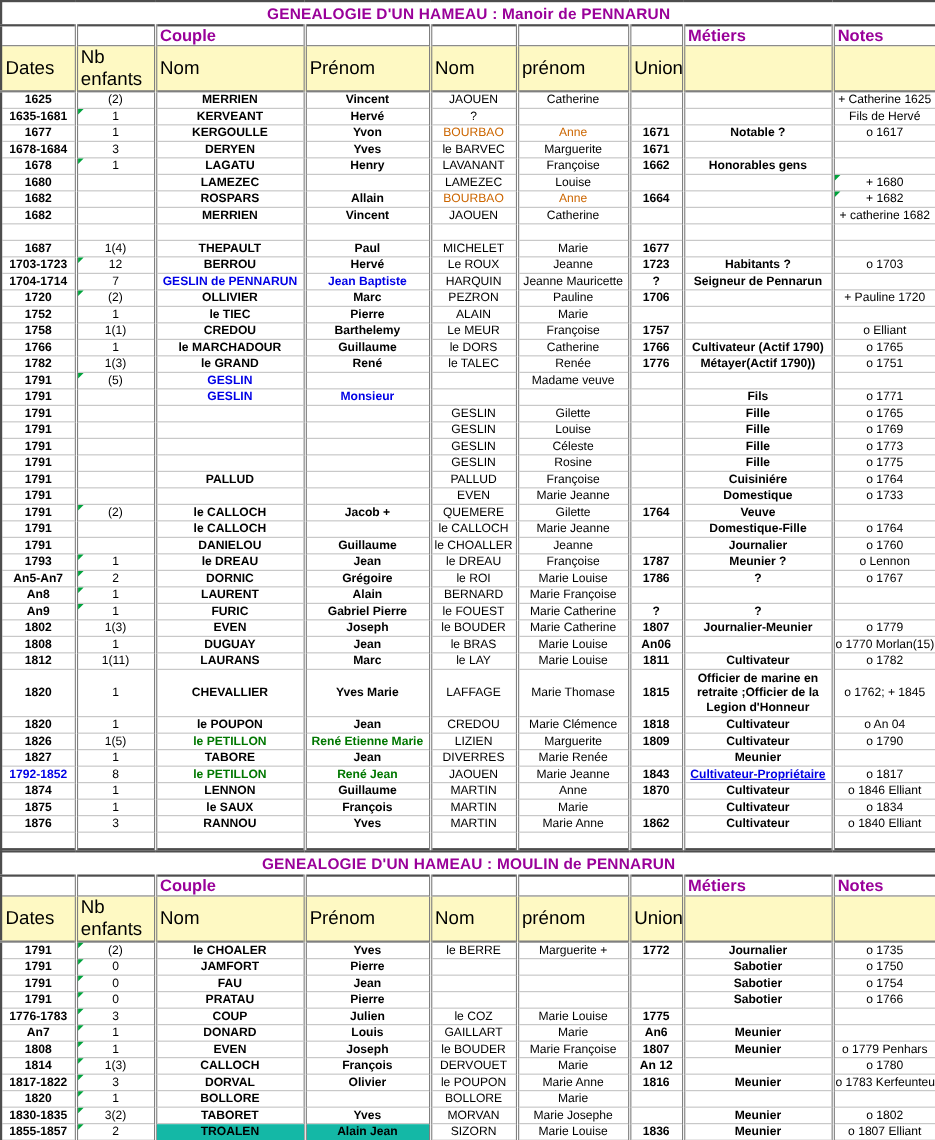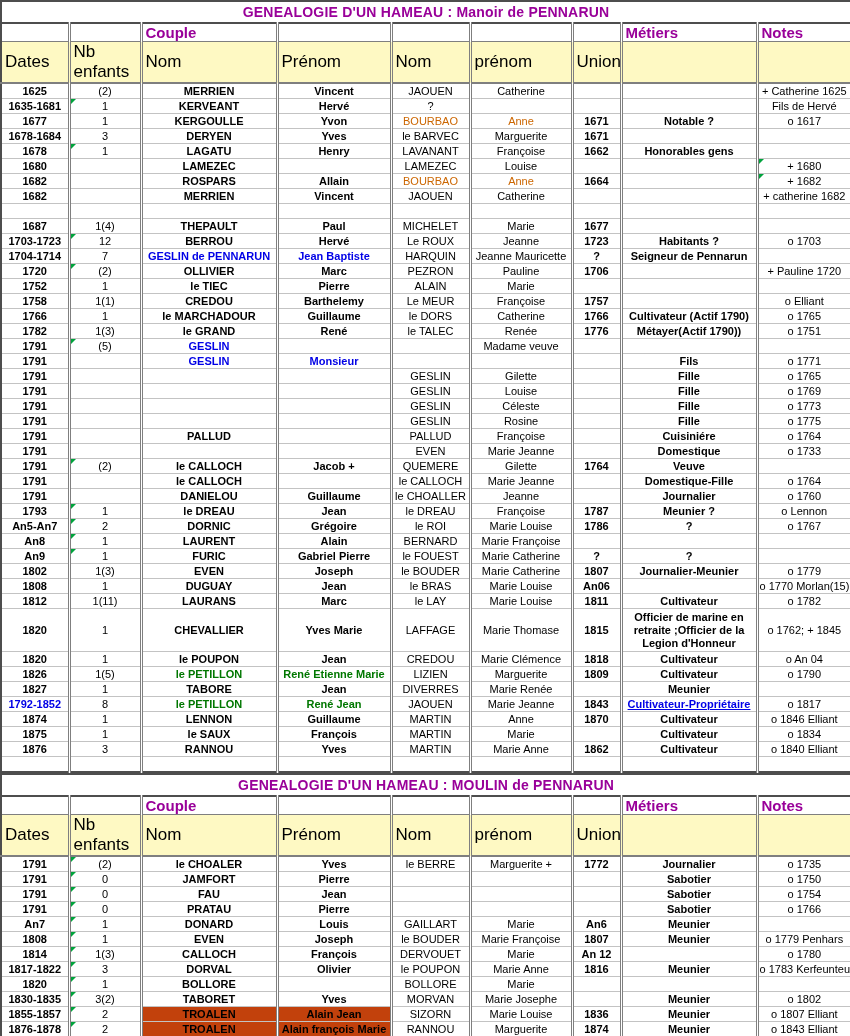--- a/index.html
+++ b/index.html
@@ -24,21 +24,21 @@
   td.grp:last-child{border-right:1px solid #3b82f6;}
   
   td.hdr{border:1px solid #7f7f7f;border-right:3px double #7f7f7f;border-bottom:2px solid #7f7f7f;
          height:15px;font-size:17px;font-weight:normal;text-align:left;padding:0 3px;background:#fef9c3;}
   td.hdr:last-child{border-right:1px solid #7f7f7f;}
   
   .t-blue{color:#0000e6;}
   .t-green{color:#007700;}
   .t-orange{color:#cc6600;}
   .u{text-decoration:underline;margin-top:48px;}
-  .hl{background:#c2410c;}
+  .hl{background:#14b8a6;}
   .bold{font-weight:bold;}
   i.mk{position:absolute;left:0;top:0;width:0;height:0;
        border-top:5px solid #00a33c;border-right:5px solid transparent;}
 </style>
 </head>
 <body>
 
 <table class="sheet">
   <colgroup>
     <col style="width:68px">
@@ -644,20 +644,31 @@
         <td class="cell c-n">0<i class="mk"></i></td>
         <td class="cell c-cn">PRATAU</td>
         <td class="cell c-cp">Pierre</td>
         <td class="cell c-sn"></td>
         <td class="cell c-sp"></td>
         <td class="cell c-u"></td>
         <td class="cell c-m">Sabotier</td>
         <td class="cell c-no">o 1766</td>
       </tr>
       <tr>
+        <td class="cell c-d">1776-1783</td>
+        <td class="cell c-n">3<i class="mk"></i></td>
+        <td class="cell c-cn">COUP</td>
+        <td class="cell c-cp">Julien</td>
+        <td class="cell c-sn">le COZ</td>
+        <td class="cell c-sp">Marie Louise</td>
+        <td class="cell c-u">1775</td>
+        <td class="cell c-m"></td>
+        <td class="cell c-no"></td>
+      </tr>
+      <tr>
         <td class="cell c-d">An7</td>
         <td class="cell c-n">1<i class="mk"></i></td>
         <td class="cell c-cn">DONARD</td>
         <td class="cell c-cp">Louis</td>
         <td class="cell c-sn">GAILLART</td>
         <td class="cell c-sp">Marie</td>
         <td class="cell c-u">An6</td>
         <td class="cell c-m">Meunier</td>
         <td class="cell c-no"></td>
       </tr>

